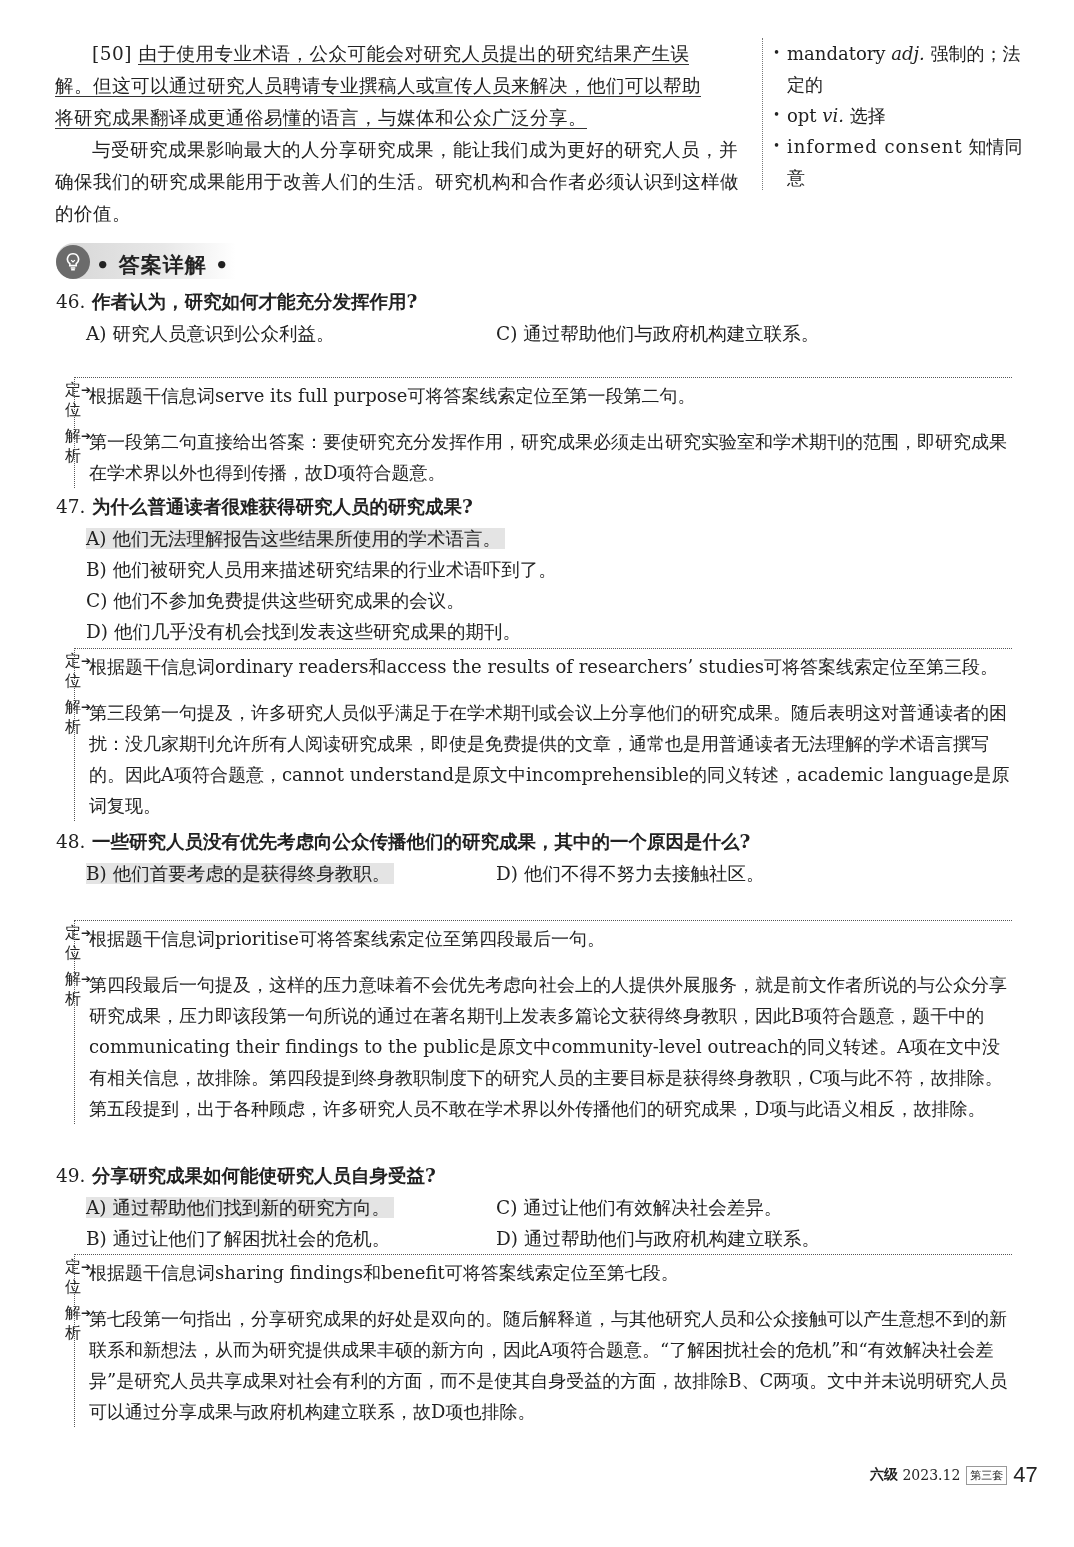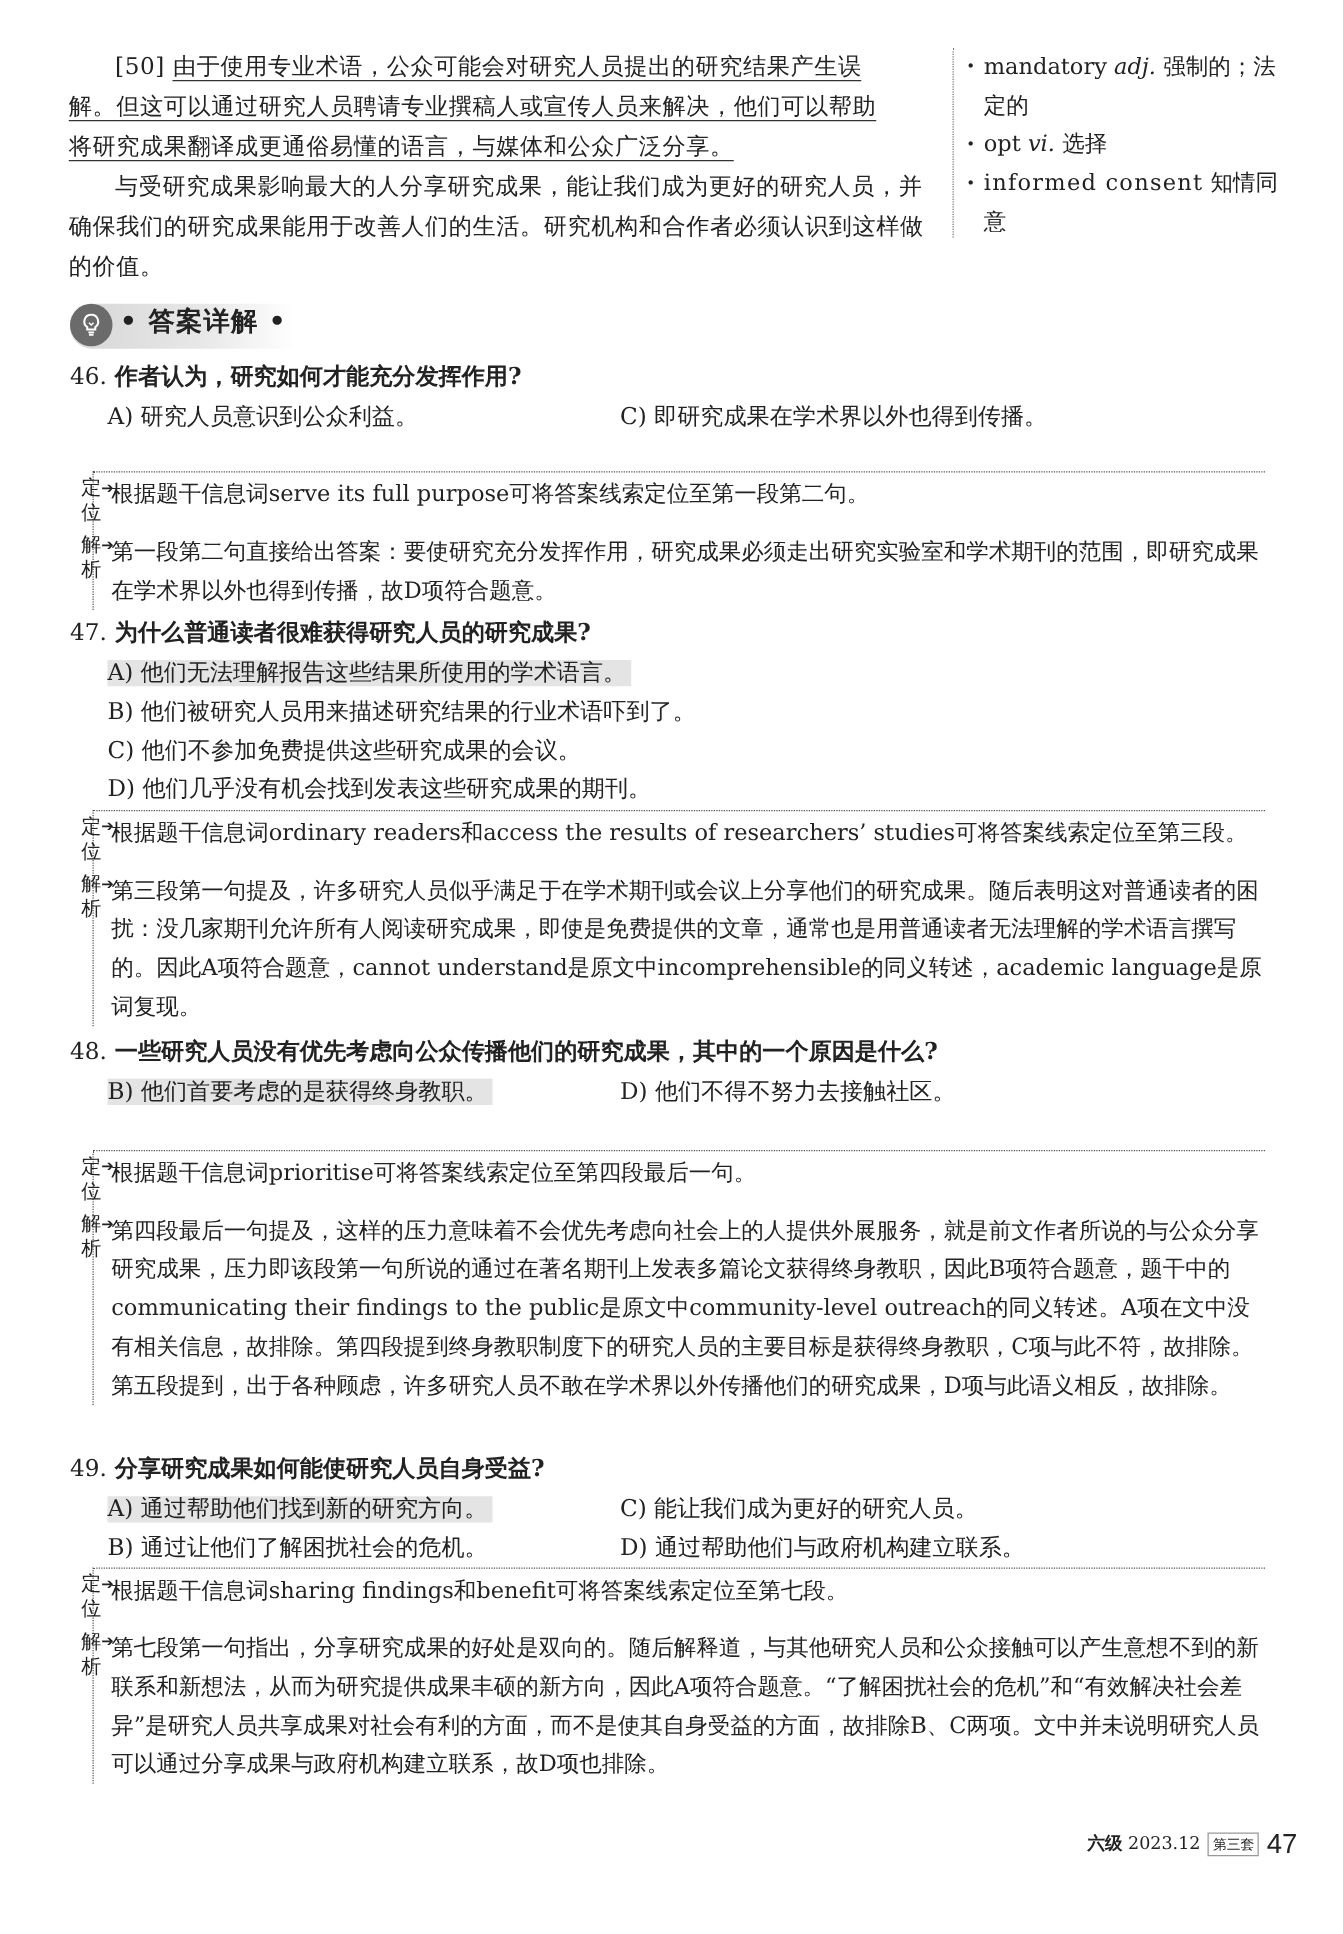--- a/index.html
+++ b/index.html
@@ -15,21 +15,21 @@
   .passage p { margin: 0; text-indent: 2em; }
   .passage .ul { border-bottom: 1.5px solid #333; }
   .passage .num { font-weight: normal; }
 
   .vocab { position: absolute; left: 762px; top: 38px; width: 260px; border-left: 1.5px dotted #777; padding-left: 10px; line-height: 31px; font-size: 18px; height: 152px; }
   .vocab .item { position: relative; padding-left: 14px; }
   .vocab .item::before { content: "•"; position: absolute; left: 0; font-size: 12px; }
   .vocab em { font-style: italic; }
 
   
-  .sec-header { position: absolute; left: 56px; top: 243px; height: 36px; display: flex; align-items: flex-start; background: linear-gradient(90deg, #d6d6d6 0%, #e8e8e8 60%, rgba(255,255,255,0) 100%); width: 180px; border-radius: 18px 0 0 18px; }
+  .sec-header { position: absolute; left: 56px; top: 243px; height: 36px; display: flex; align-items: flex-end; background: linear-gradient(90deg, #d6d6d6 0%, #e8e8e8 60%, rgba(255,255,255,0) 100%); width: 180px; border-radius: 18px 0 0 18px; }
   .bulb { width: 34px; height: 34px; border-radius: 50%; background: #6b6b6b; display: flex; align-items: center; justify-content: center; }
   .bulb svg { width: 22px; height: 22px; }
   .sec-title { font-weight: bold; font-size: 21px; margin-left: 6px; letter-spacing: 1px; }
 
   
   .q { position: absolute; left: 56px; width: 960px; font-size: 18.5px; }
   .q-title { font-weight: bold; line-height: 32px; }
   .q-title .qn { font-weight: normal; }
   .opts { margin-left: 30px; }
   .opt-row { display: flex; line-height: 31px; }
@@ -78,21 +78,21 @@
         </svg>
     </div>
     <span class="sec-title">• 答案详解 •</span>
   </div>
 
   <div class="q" style="top:286px">
     <div class="q-title"><span class="qn">46.</span> <span>作者认为，研究如何才能充分发挥作用?</span></div>
     <div class="opts">
       <div class="opt-row">
           <span class="opt">A) 研究人员意识到公众利益。</span>
-          <span>C) 即研究成果在学术界以外也得到传播。</span>
+          <span>C) 通过帮助他们与政府机构建立联系。</span>
         </div>
     </div>
   </div>
   <div class="exp" style="top:377px">
     <div class="exp-block exp-top">
       <div class="loc-row">
         <div class="tag">定位</div>
           <span class="tag" style="left:-8px;font-size:12px">➔</span>
         <div class="exp-text">根据题干信息词serve its full purpose可将答案线索定位至第一段第二句。</div>
       </div>
@@ -152,21 +152,21 @@
         <div class="exp-text">第四段最后一句提及，这样的压力意味着不会优先考虑向社会上的人提供外展服务，就是前文作者所说的与公众分享研究成果，压力即该段第一句所说的通过在著名期刊上发表多篇论文获得终身教职，因此B项符合题意，题干中的communicating their findings to the public是原文中community-level outreach的同义转述。A项在文中没有相关信息，故排除。第四段提到终身教职制度下的研究人员的主要目标是获得终身教职，C项与此不符，故排除。第五段提到，出于各种顾虑，许多研究人员不敢在学术界以外传播他们的研究成果，D项与此语义相反，故排除。</div>
       </div>
     </div>
   </div>
 
   <div class="q" style="top:1160px">
     <div class="q-title"><span class="qn">49.</span> <span>分享研究成果如何能使研究人员自身受益?</span></div>
     <div class="opts">
       <div class="opt-row">
           <span class="opt"><span class="hl">A) 通过帮助他们找到新的研究方向。</span></span>
-          <span>C) 能让我们成为更好的研究人员。</span>
+          <span>C) 通过让他们有效解决社会差异。</span>
         </div>
       <div class="opt-row">
           <span class="opt">B) 通过让他们了解困扰社会的危机。</span>
           <span>D) 通过帮助他们与政府机构建立联系。</span>
         </div>
     </div>
   </div>
   <div class="exp" style="top:1254px">
     <div class="exp-block exp-top">
       <div class="loc-row">

